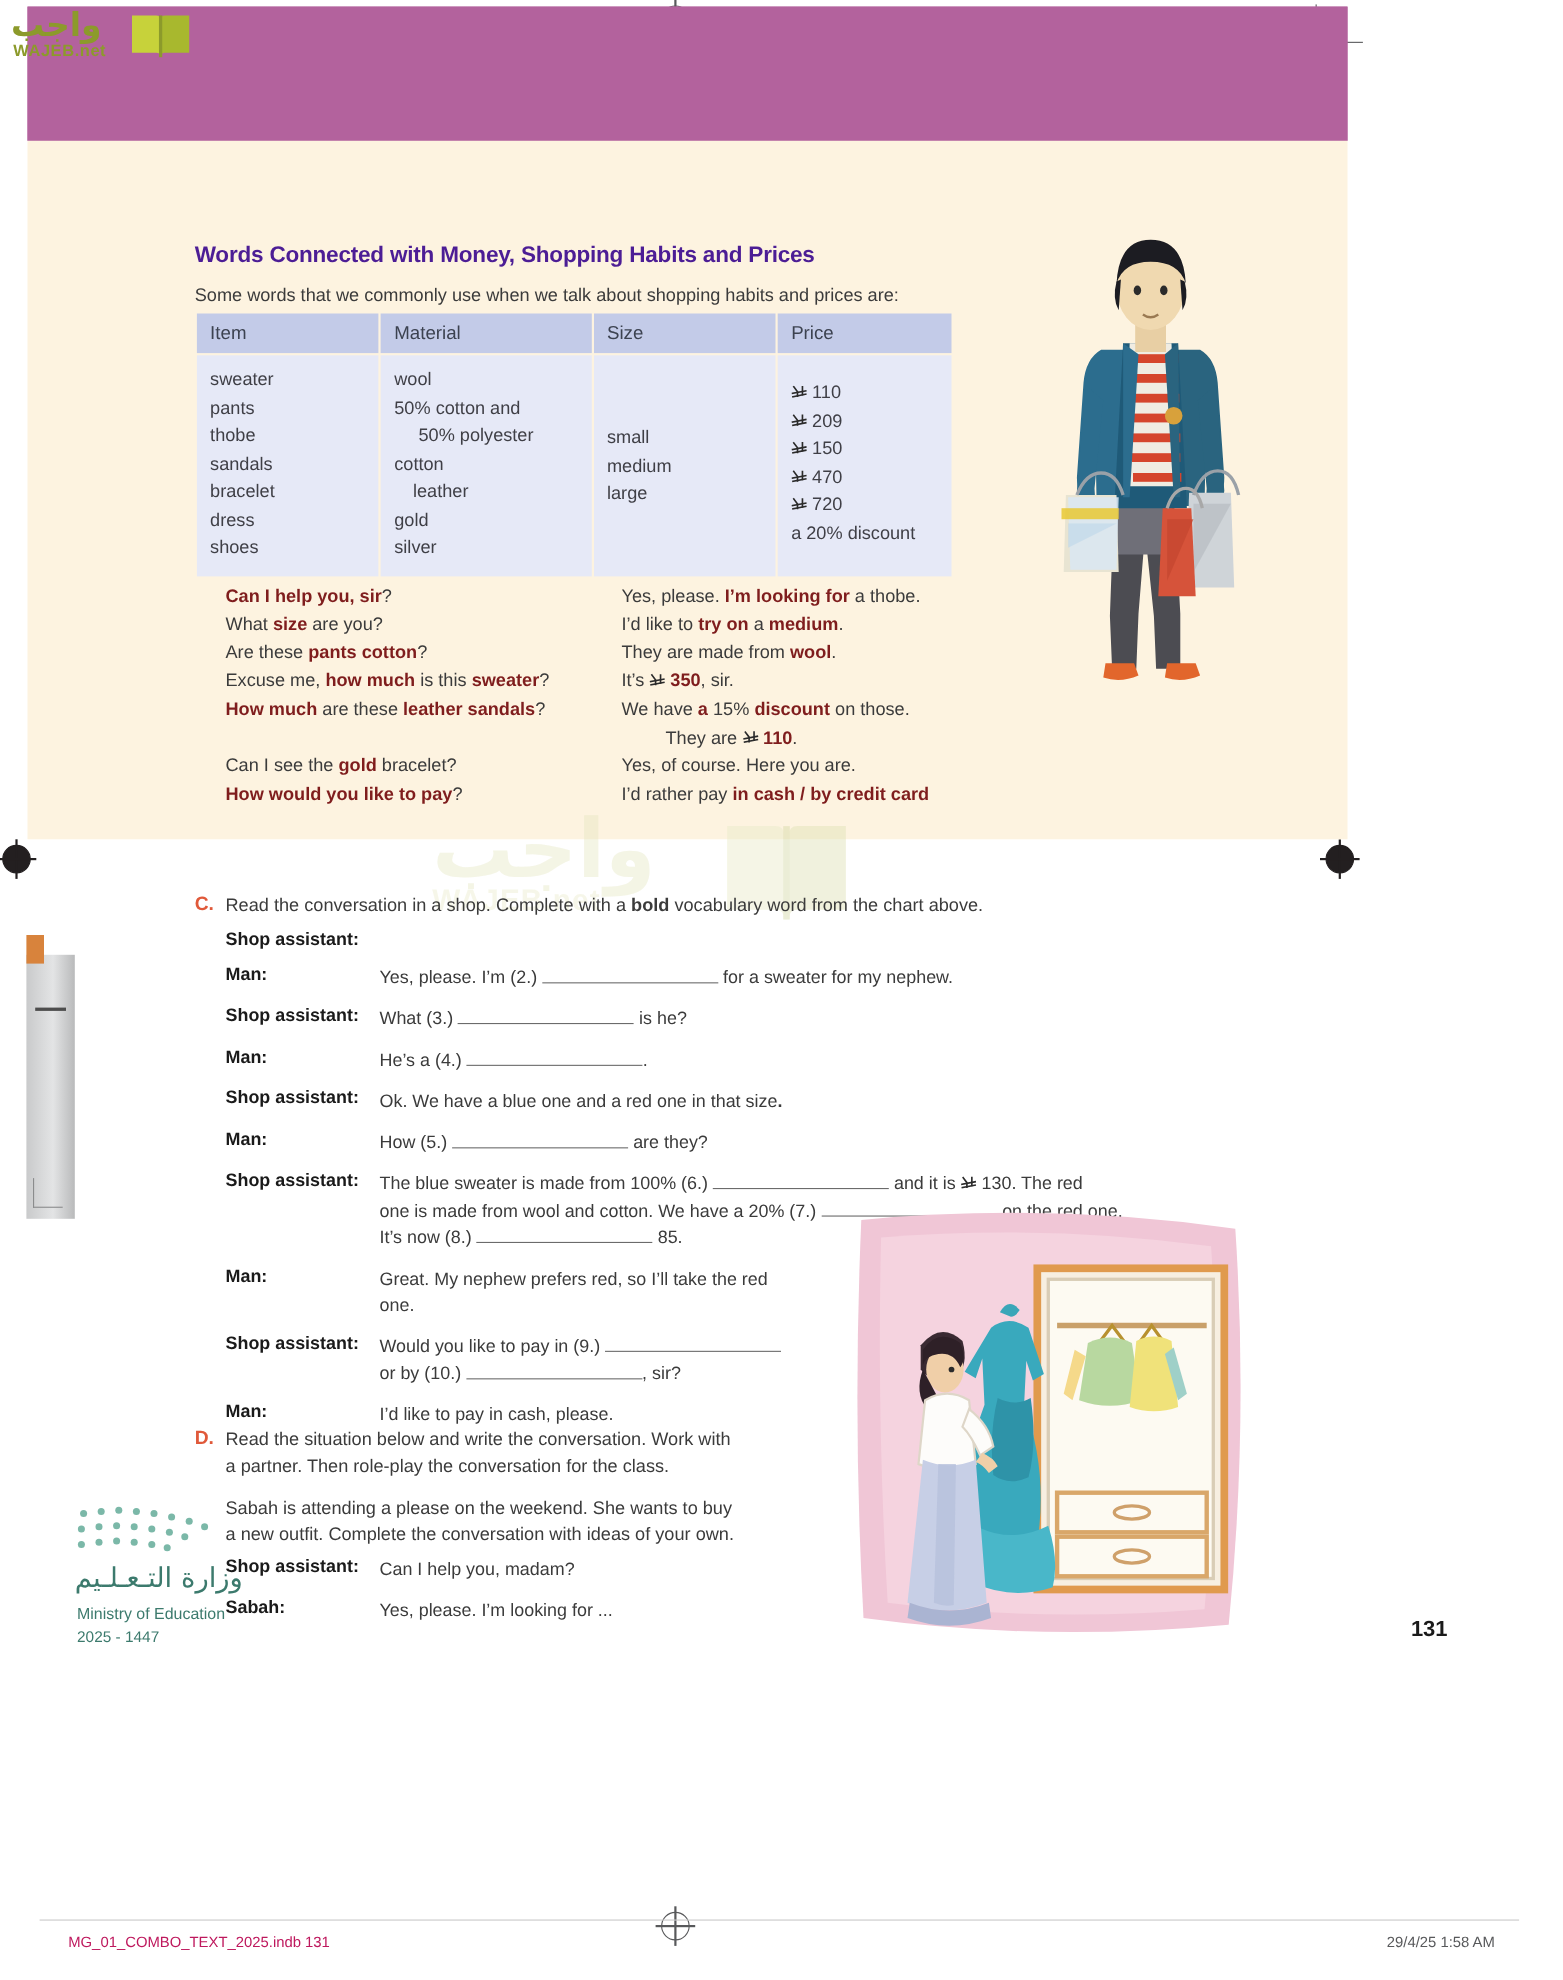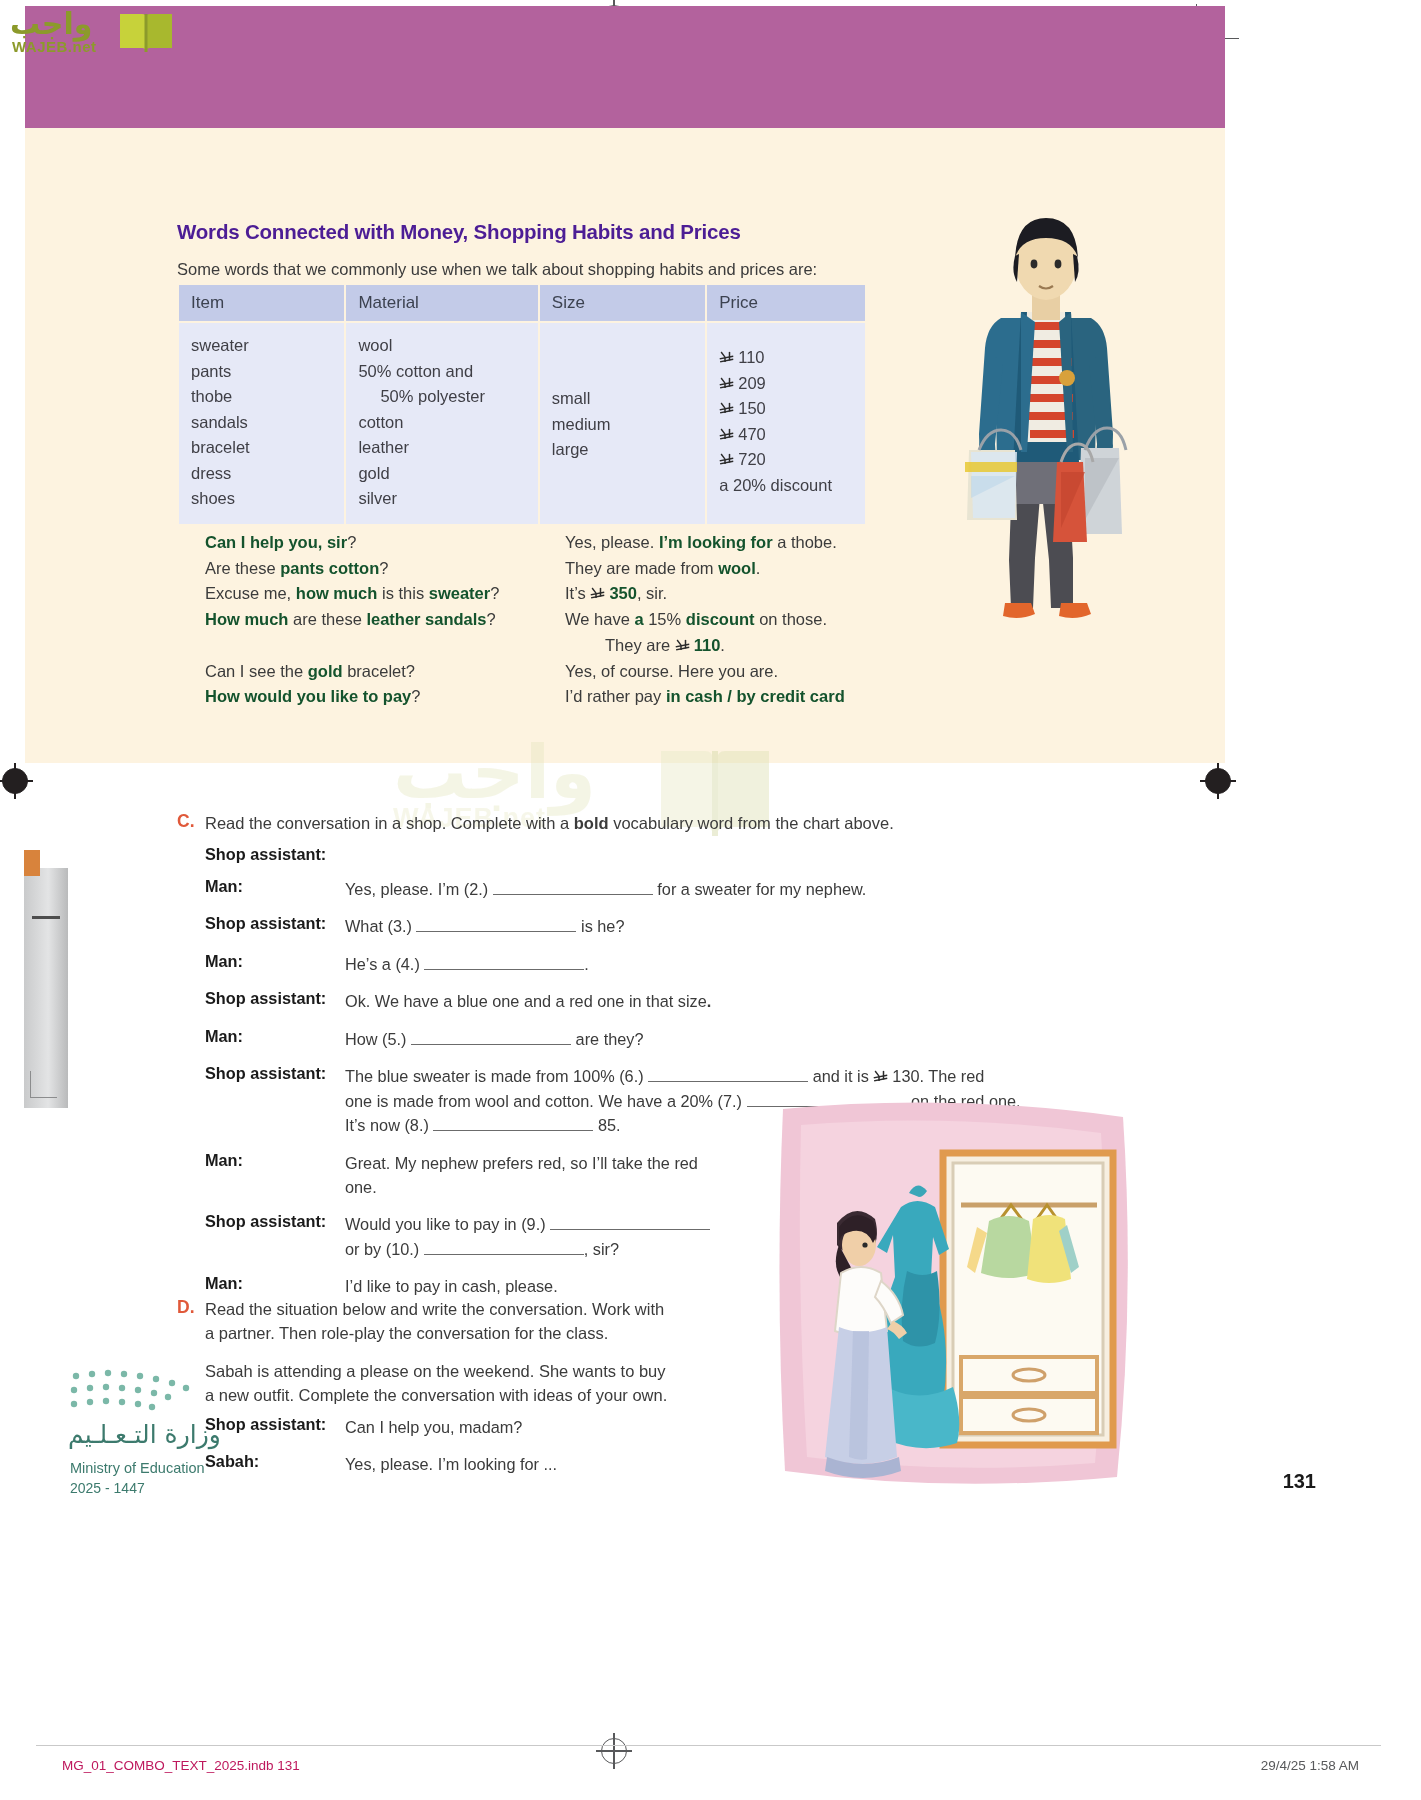--- a/index.html
+++ b/index.html
@@ -84,21 +84,21 @@
     display:inline-block;width:15px;height:15px;position:relative;top:2px;
     margin-right:4px;
   }
 
   
   .dlg{position:absolute;left:205px;top:530px;width:700px;font-size:16.5px;
        color:#3b3b3b;line-height:1.56;}
   .dlg .row{display:flex;}
   .dlg .L{width:360px;}
   .dlg .R{width:340px;}
-  .dlg b{color:#14532d;}
+  .dlg b{color:#7f1d1d;}
 
   
   .illo-man{position:absolute;left:935px;top:200px;width:220px;height:440px;}
 
   
   .wm{
     position:absolute;left:393px;top:735px;width:260px;height:120px;
     opacity:.38;pointer-events:none;
   }
   .wm .ar{
@@ -198,21 +198,21 @@
             <span style="display: block;">sandals</span>
             <span style="display: block;">bracelet</span>
             <span style="display: block;">dress</span>
             <span style="display: block;">shoes</span>
           </td>
         <td class="col-mat" id="cell-material">
             <span style="display: block;">wool</span>
             <span style="display: block;">50% cotton and</span>
             <span class="ind" style="display: block;">50% polyester</span>
             <span style="display: block;">cotton</span>
-            <span style="display: block;">leather</span>
+            <span style="display: block; margin-left: 17px;">leather</span>
             <span style="display: block;">gold</span>
             <span style="display: block;">silver</span>
           </td>
         <td class="col-size" id="cell-size">
             <span style="display: block; height: 53px;"></span>
             <span style="display: block;">small</span>
             <span style="display: block;">medium</span>
             <span style="display: block;">large</span>
           </td>
         <td class="col-price" id="cell-price">
@@ -264,20 +264,28 @@
   </table>
 
   <div class="dlg">
     <div id="dlg-rows">
         <div class="row">
           <div class="L">
             <div class=""><b>Can I help you, sir</b><span>?</span></div>
           </div>
           <div class="R">
             <div class=""><span>Yes, please. </span><b>I’m looking for</b><span> a thobe.</span></div>
+          </div>
+        </div>
+        <div class="row">
+          <div class="L">
+            <div class=""><span>What </span><b>size</b><span> are you?</span></div>
+          </div>
+          <div class="R">
+            <div class=""><span>I’d like to </span><b>try on</b><span> a </span><b>medium</b><span>.</span></div>
           </div>
         </div>
         <div class="row">
           <div class="L">
             <div class=""><span>Are these </span><b>pants cotton</b><span>?</span></div>
           </div>
           <div class="R">
             <div class=""><span>They are made from </span><b>wool</b><span>.</span></div>
           </div>
         </div>

